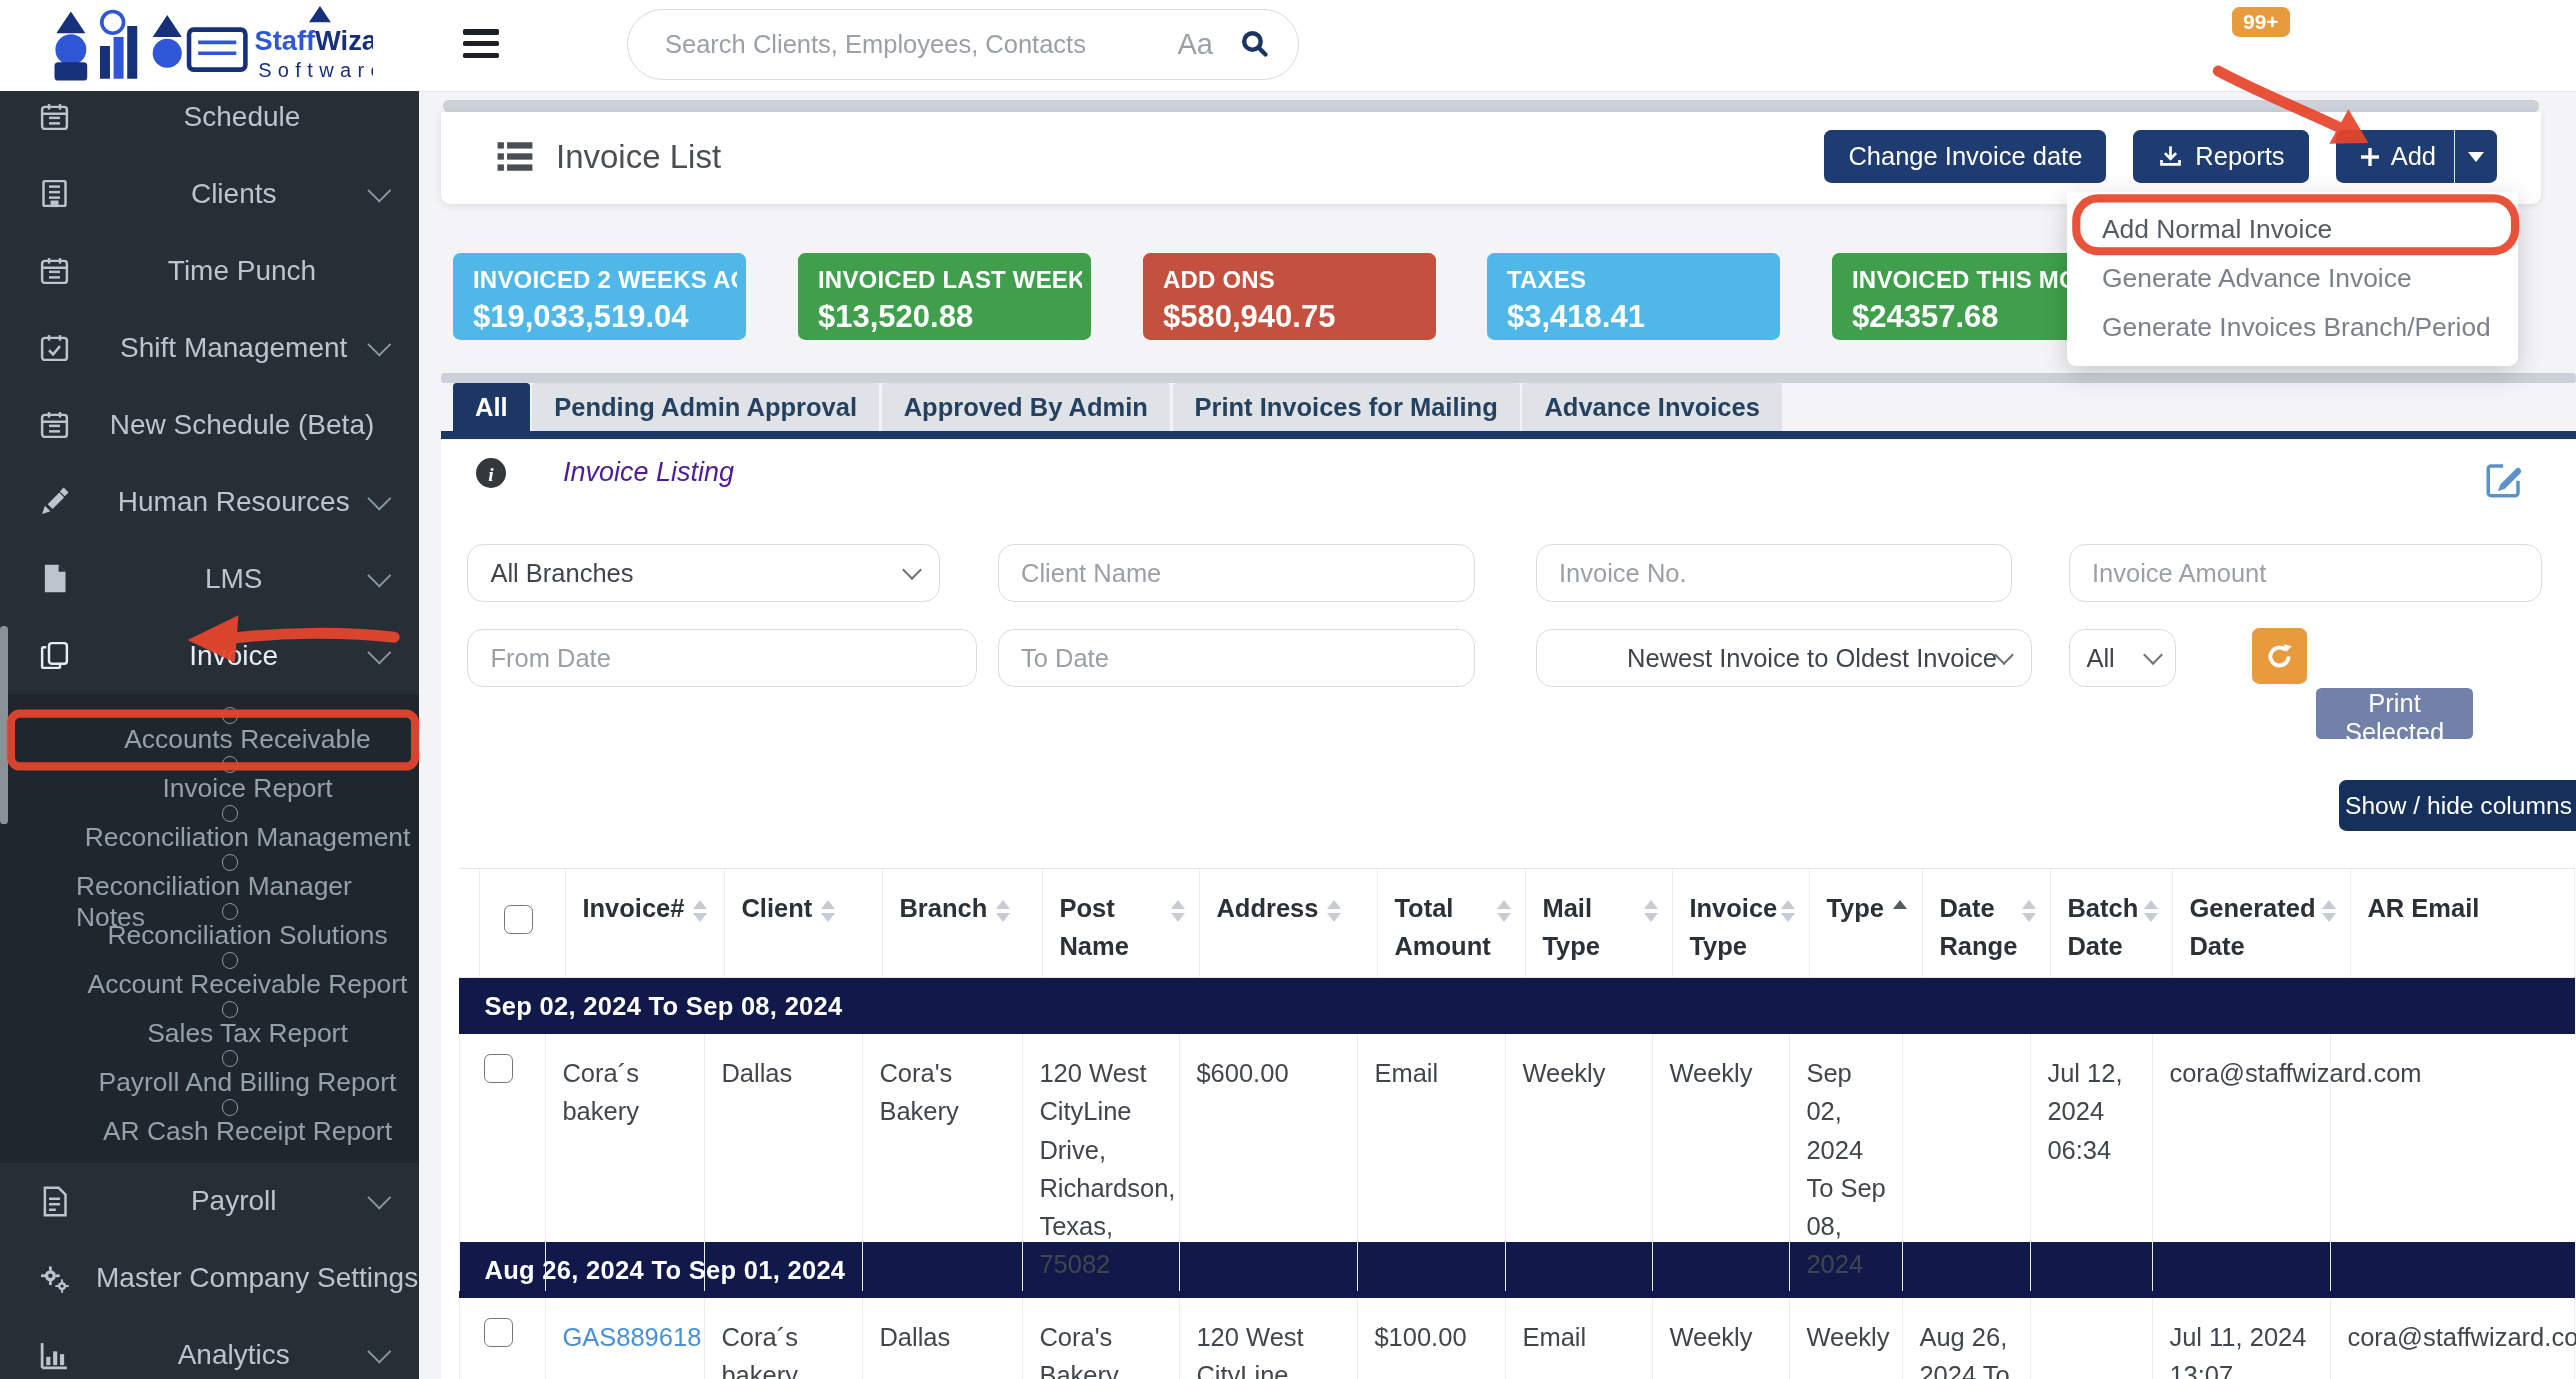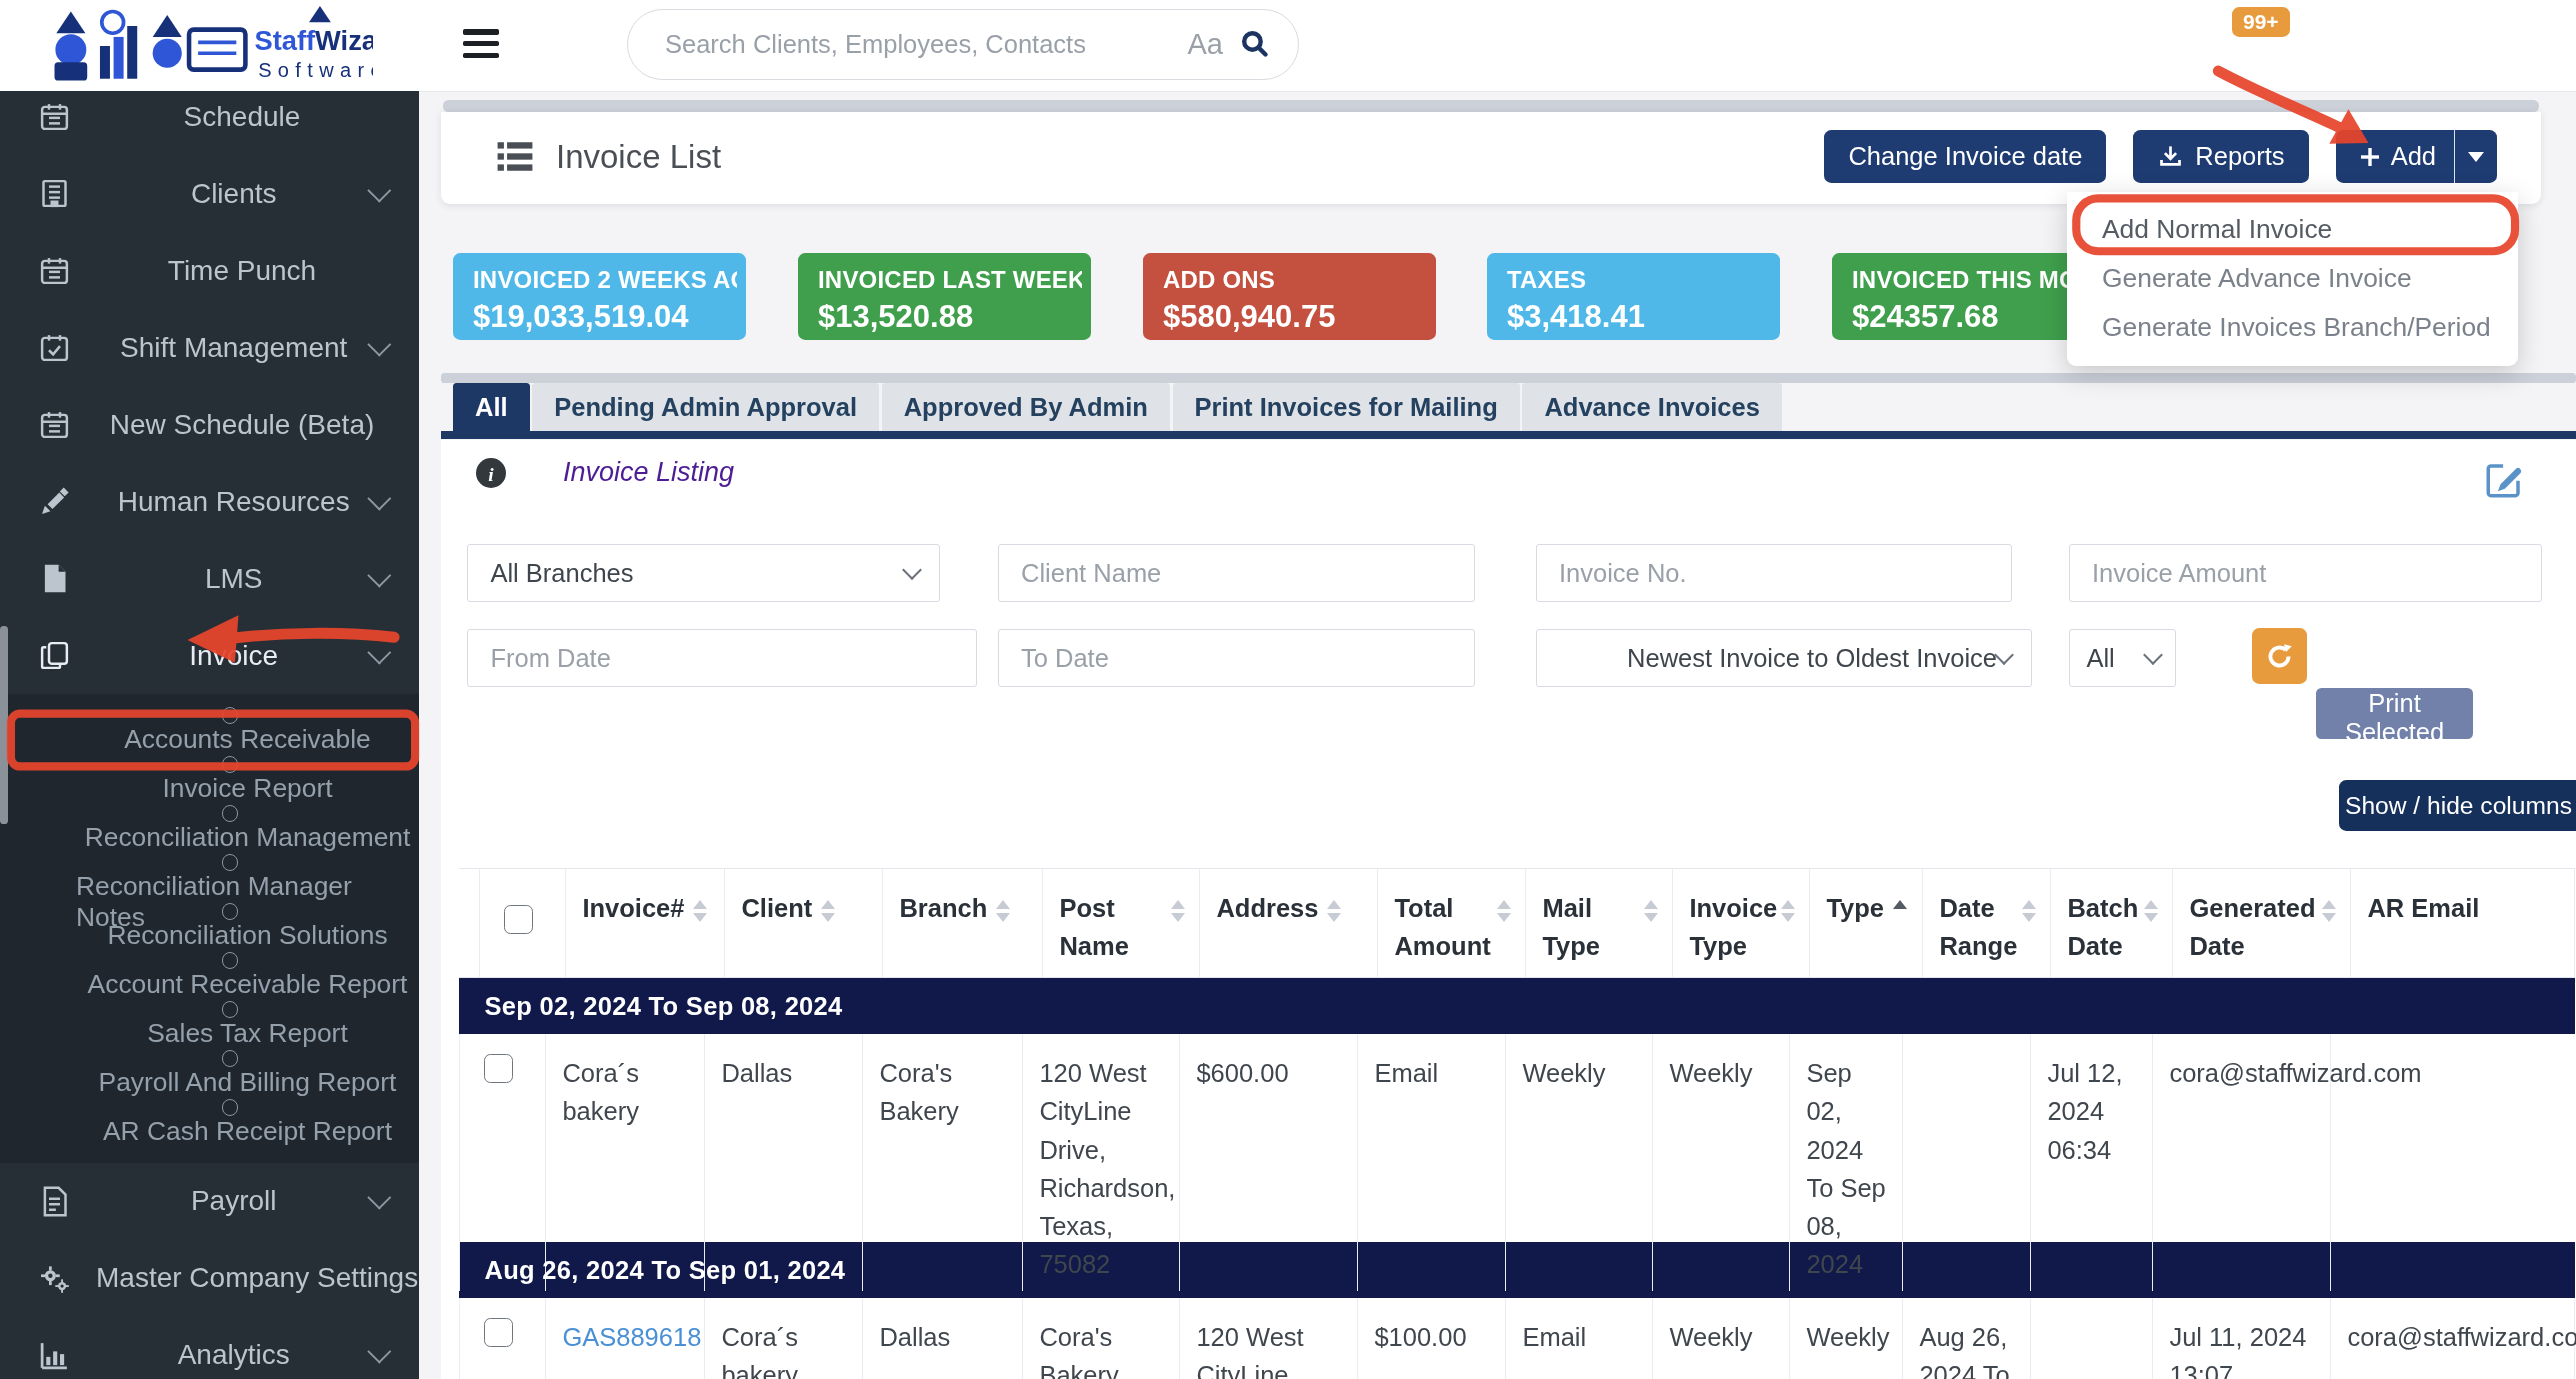--- a/index.html
+++ b/index.html
@@ -20,21 +20,21 @@
   .bullet{width:14.6px;height:14.6px;border:1.8px solid #8a97a3;border-radius:50%;margin-right:35px;flex:0 0 14.6px;}
   #side-scroll-thumb{position:absolute;left:0;top:626px;width:8.2px;height:198px;background:#8b9199;border-radius:3.6px;}
 
   
   #topbar{position:absolute;left:419px;top:0;width:2157px;height:91px;background:#ffffff;z-index:10;border-bottom:0.9px solid #e6e7ea;}
   #hamburger{position:absolute;left:44px;top:29px;width:36px;cursor:pointer;}
   #hamburger div{height:5.5px;background:#1c1f24;margin-bottom:6.4px;border-radius:1.8px;}
   #search-pill{position:absolute;left:208px;top:9px;width:672px;height:71px;border:1.8px solid #d9dbe0;border-radius:40px;display:flex;align-items:center;padding:0 27px 0 35px;box-sizing:border-box;background:#fff;}
   #search-input{flex:1;border:none;outline:none;font-size:25.5px;color:#3f454c;background:transparent;font-family:inherit;}
   #search-input::placeholder{color:#9aa0a8;}
-  #aa-toggle{font-size:29px;color:#9aa0a8;margin-right:15px;cursor:pointer;}
+  #aa-toggle{font-size:29px;color:#9aa0a8;margin-right:25px;cursor:pointer;}
   .top-ic{position:absolute;top:22px;cursor:pointer;}
   #notif-badge{position:absolute;left:2232px;top:7.3px;background:#e79b3d;color:#fff;font-size:21px;font-weight:bold;padding:2.7px 11px;border-radius:7.3px;z-index:11;}
   #avatar{position:absolute;left:2323px;top:12.7px;width:62px;height:62px;border-radius:50%;background:#ccd3da;overflow:hidden;cursor:pointer;}
   #user-name{position:absolute;left:2403px;top:27px;font-size:28px;color:#2e3338;cursor:pointer;}
 
   
   .gray-strip{background:#ccd0d9;border-radius:5.5px;}
   #card1{position:absolute;left:441px;top:112px;width:2100px;height:92px;background:#fff;border-radius:0 0 9px 9px;box-shadow:0 1.8px 7.3px rgba(30,40,60,.10);}
   #page-title-row{position:absolute;left:55px;top:25.5px;display:flex;align-items:center;gap:22px;color:#4a4f55;font-size:33px;}
   .nav-btn{height:53px;background:#1e3c72;color:#fff;border:none;border-radius:7.3px;font-size:25.5px;font-family:inherit;display:flex;align-items:center;justify-content:center;cursor:pointer;padding:0 24px;}
@@ -51,21 +51,21 @@
   
   #tabs{position:absolute;left:453px;top:383px;display:flex;gap:2.7px;z-index:2;}
   .tab{height:48px;display:flex;align-items:center;padding:0 22px;background:#dfe2e7;color:#24415f;font-size:25.5px;font-weight:600;border-radius:3.6px 3.6px 0 0;cursor:pointer;white-space:nowrap;}
   .tab.active{background:#1e3866;color:#fff;}
   #tabbar{position:absolute;left:441px;top:431px;width:2135px;height:8.2px;background:#1e3866;}
 
   
   #card2{position:absolute;left:441px;top:440px;width:2135px;height:947px;background:#fff;overflow:hidden;}
   #listing-row{position:absolute;left:32px;top:14.6px;display:flex;align-items:center;gap:22px;}
   #listing-title{font-size:27px;font-style:italic;color:#4c1d95;margin-left:32px;}
-  .field{position:absolute;height:58px;border:1.8px solid #d8dbe2;border-radius:3px;box-sizing:border-box;font-size:25.5px;color:#3f454c;background:#fff;}
+  .field{position:absolute;height:58px;border:1.8px solid #d8dbe2;border-radius:16px;box-sizing:border-box;font-size:25.5px;color:#3f454c;background:#fff;}
   input.field{padding:0 22px;outline:none;font-family:inherit;}
   input.field::placeholder{color:#9aa0a8;}
   .selectbox{display:flex;align-items:center;justify-content:space-between;padding:0 20px 0 22px;cursor:pointer;}
   .sel-chev{width:12px;height:12px;border-right:2.7px solid #6b727b;border-bottom:2.7px solid #6b727b;transform:rotate(45deg);margin-top:-5.5px;}
   #refresh-btn{position:absolute;left:1811px;top:188px;width:55px;height:56px;background:#e79b3d;border:none;border-radius:7.3px;cursor:pointer;display:flex;align-items:center;justify-content:center;}
   #print-selected{position:absolute;left:1875px;top:248px;width:157px;height:51px;background:#7181aa;color:#fff;font-size:25.5px;border:none;border-radius:5.5px;cursor:pointer;font-family:inherit;}
   #show-hide{position:absolute;left:1898px;top:340px;width:238px;height:51px;background:#16305c;color:#fff;font-size:24.6px;border:none;border-radius:7.3px 0 0 7.3px;cursor:pointer;font-family:inherit;white-space:nowrap;}
 
   
   #table{position:absolute;left:18px;top:428px;width:2116px;}

